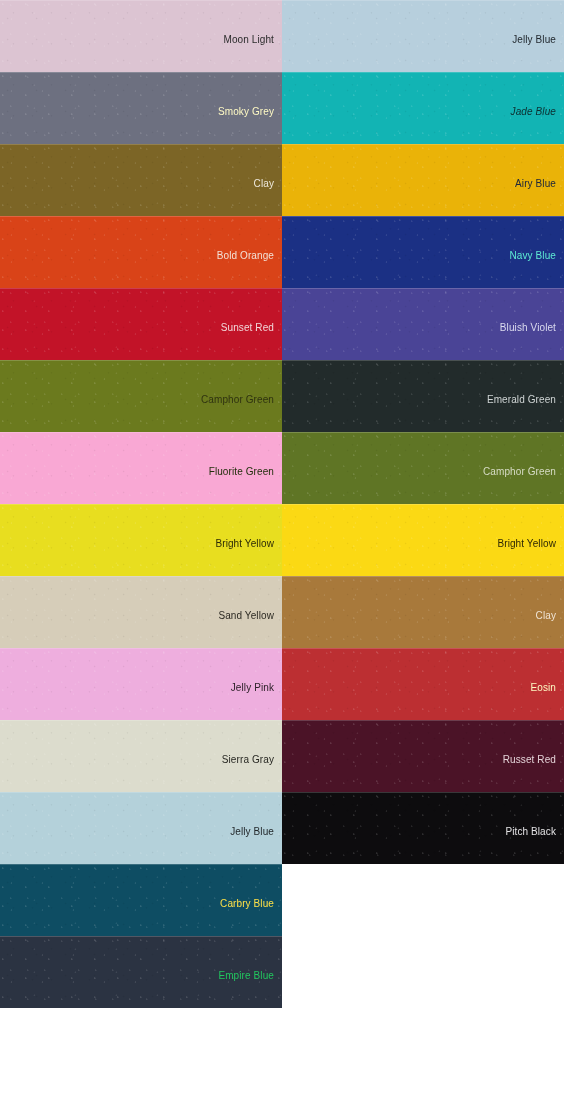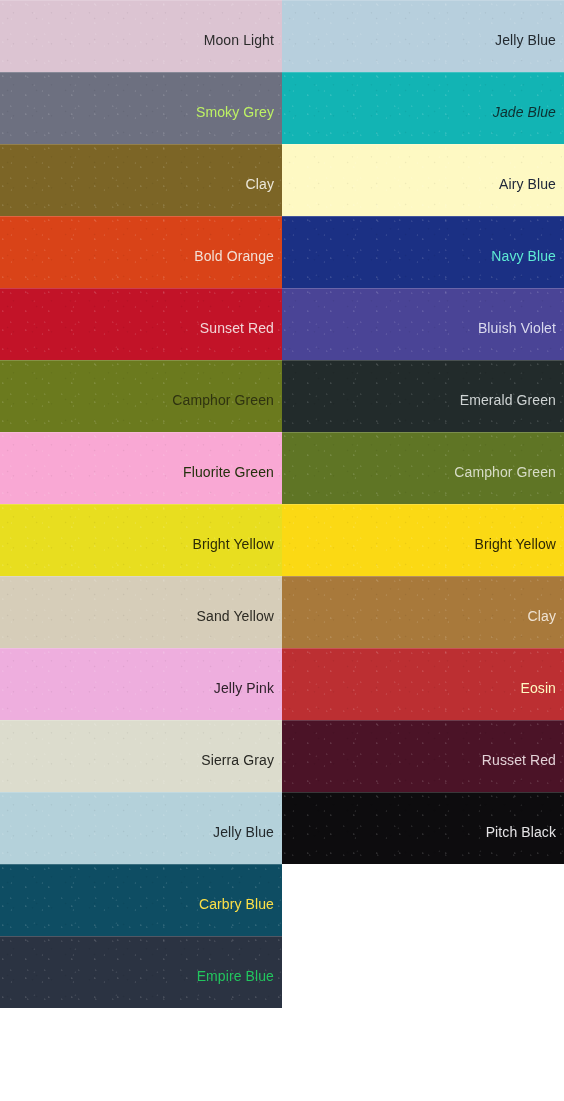--- a/index.html
+++ b/index.html
@@ -58,38 +58,38 @@
     height: 1px;
     background: rgba(255,255,255,0.18);
     pointer-events: none;
   }
   .swatch-label {
     position: absolute;
     right: 8px;
     top: 56%;
     transform: translateY(-50%);
     z-index: 3;
-    font-size: 14px;
+    font-size: 10px;
     line-height: 16px;
     letter-spacing: 0.1px;
     white-space: nowrap;
     text-align: right;
   }
 </style>
 </head>
 <body>
 
 <div id="palette-board">
 
   <div class="swatch-column" id="column-left">
       <div class="swatch-row" style="background-color: rgb(220, 196, 210);">
         <span class="swatch-label" style="color: rgb(43, 43, 43);">Moon Light</span>
       </div>
       <div class="swatch-row" style="background-color: rgb(109, 112, 128);">
-        <span class="swatch-label" style="color: #bef264;">Smoky Grey</span>
+        <span class="swatch-label" style="color: #fef9c3;">Smoky Grey</span>
       </div>
       <div class="swatch-row" style="background-color: rgb(124, 101, 38);">
         <span class="swatch-label" style="color: rgb(236, 231, 218);">Clay</span>
       </div>
       <div class="swatch-row" style="background-color: rgb(217, 67, 24);">
         <span class="swatch-label" style="color: rgb(243, 224, 214);">Bold Orange</span>
       </div>
       <div class="swatch-row" style="background-color: rgb(194, 19, 40);">
         <span class="swatch-label" style="color: rgb(242, 214, 216);">Sunset Red</span>
       </div>
@@ -122,21 +122,21 @@
       </div>
     </div>
 
   <div class="swatch-column" id="column-right">
       <div class="swatch-row" style="background-color: rgb(183, 207, 221);">
         <span class="swatch-label" style="color: rgb(35, 42, 48);">Jelly Blue</span>
       </div>
       <div class="swatch-row" style="background-color: rgb(18, 180, 180);">
         <span class="swatch-label" style="color: rgb(13, 47, 48); font-style: italic;">Jade Blue</span>
       </div>
-      <div class="swatch-row" style="background-color: #fef9c3;">
+      <div class="swatch-row" style="background-color: #eab308;">
         <span class="swatch-label" style="color: rgb(32, 40, 58);">Airy Blue</span>
       </div>
       <div class="swatch-row" style="background-color: rgb(27, 48, 132);">
         <span class="swatch-label" style="color: #5eead4;">Navy Blue</span>
       </div>
       <div class="swatch-row" style="background-color: rgb(74, 68, 150);">
         <span class="swatch-label" style="color: rgb(218, 218, 238);">Bluish Violet</span>
       </div>
       <div class="swatch-row" style="background-color: rgb(34, 43, 43); padding-left: 32px;">
         <span class="swatch-label" style="color: rgb(207, 212, 212);">Emerald Green</span>

